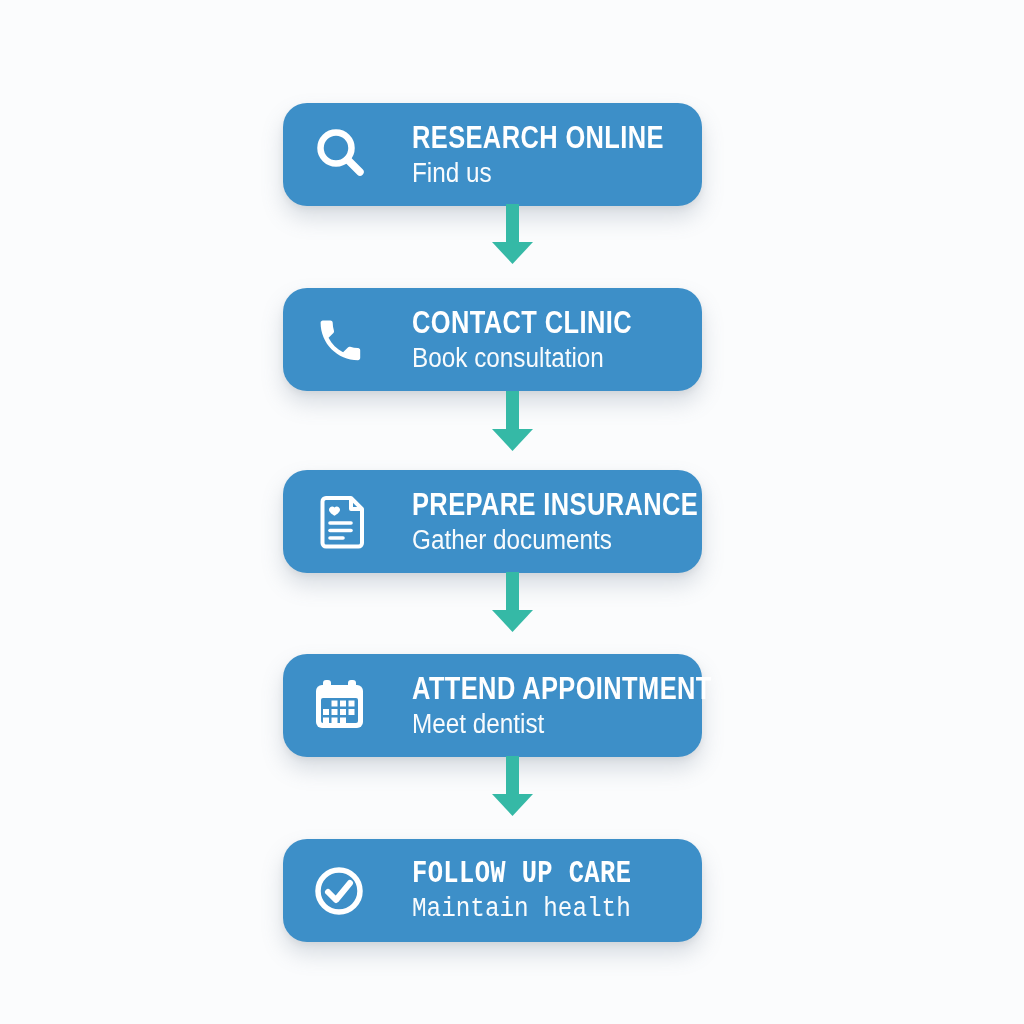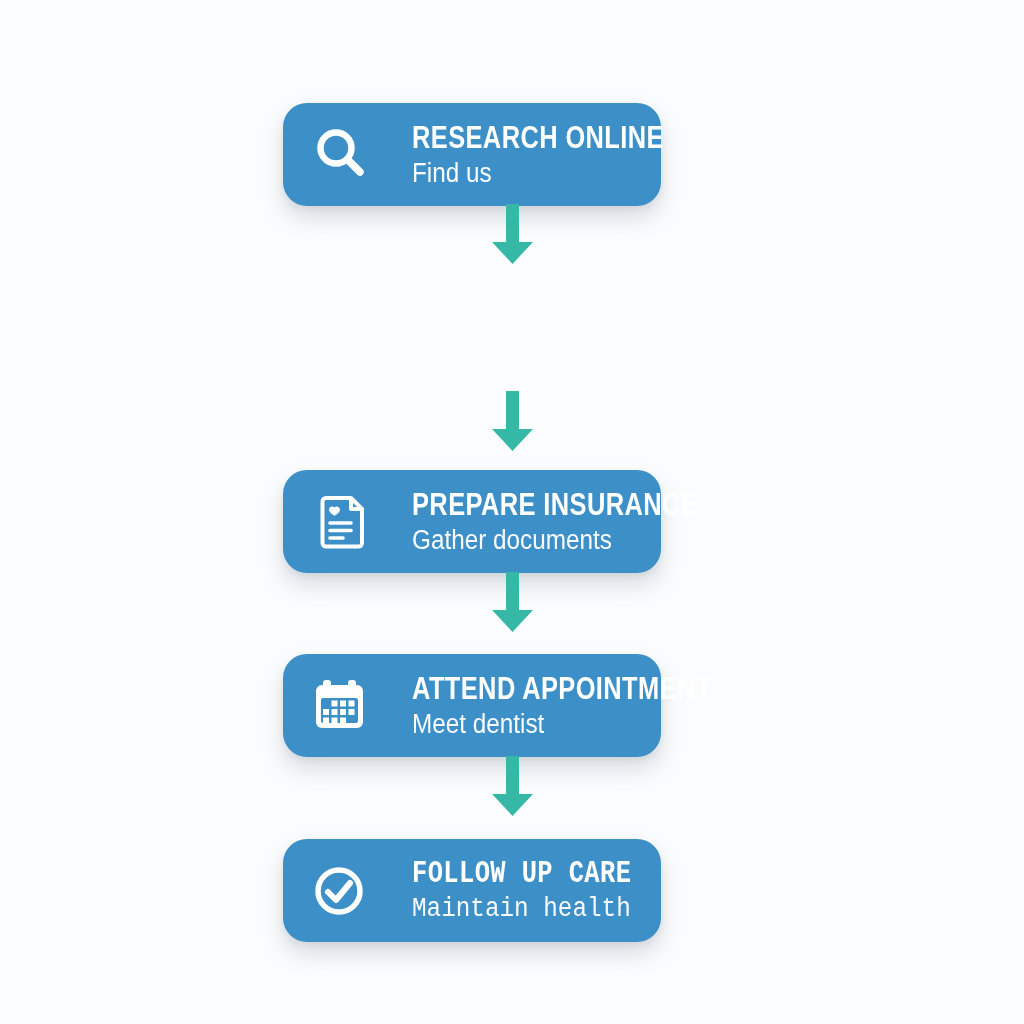--- a/index.html
+++ b/index.html
@@ -16,21 +16,21 @@
     overflow: hidden;
   }
   .canvas {
     position: relative;
     width: 1024px;
     height: 1024px;
   }
   .step {
     position: absolute;
     left: 283px;
-    width: 378px;
+    width: 419px;
     height: 103px;
     background: var(--blue);
     border-radius: 24px;
     display: flex;
     align-items: center;
     box-shadow: 0 12px 22px rgba(90, 110, 130, 0.22), 0 3px 6px rgba(0,0,0,0.06);
   }
   .step-1 { top: 103px; }
   .step-2 { top: 288px; }
   .step-3 { top: 470px; }
@@ -103,20 +103,33 @@
     </div>
   </div>
 
   <div class="arrow arrow-1">
     <svg width="41" height="60" viewBox="0 0 41 60">
       <rect x="14" y="0" width="13" height="40" fill="var(--teal)"></rect>
       <polygon points="0,38 41,38 20.5,60" fill="var(--teal)"></polygon>
     </svg>
   </div>
 
+  <div class="step step-2">
+    <div class="icon-wrap">
+      <svg width="60" height="60" viewBox="0 0 60 60">
+        <g transform="translate(4,4) scale(2.2)">
+          <path fill="#ffffff" d="M6.62 10.79c1.44 2.83 3.76 5.14 6.59 6.59l2.2-2.2c.27-.27.67-.36 1.02-.24 1.12.37 2.33.57 3.57.57.55 0 1 .45 1 1V20c0 .55-.45 1-1 1-9.39 0-17-7.61-17-17 0-.55.45-1 1-1h3.5c.55 0 1 .45 1 1 0 1.25.2 2.45.57 3.57.11.35.03.74-.24 1.02l-2.21 2.2z"></path>
+        </g>
+      </svg>
+    </div>
+    <div class="text-block">
+      <div class="step-title">CONTACT CLINIC</div>
+      <div class="step-subtitle">Book consultation</div>
+    </div>
+  </div>
 
   <div class="arrow arrow-2">
     <svg width="41" height="60" viewBox="0 0 41 60">
       <rect x="14" y="0" width="13" height="40" fill="var(--teal)"></rect>
       <polygon points="0,38 41,38 20.5,60" fill="var(--teal)"></polygon>
     </svg>
   </div>
 
   <div class="step step-3">
     <div class="icon-wrap">

